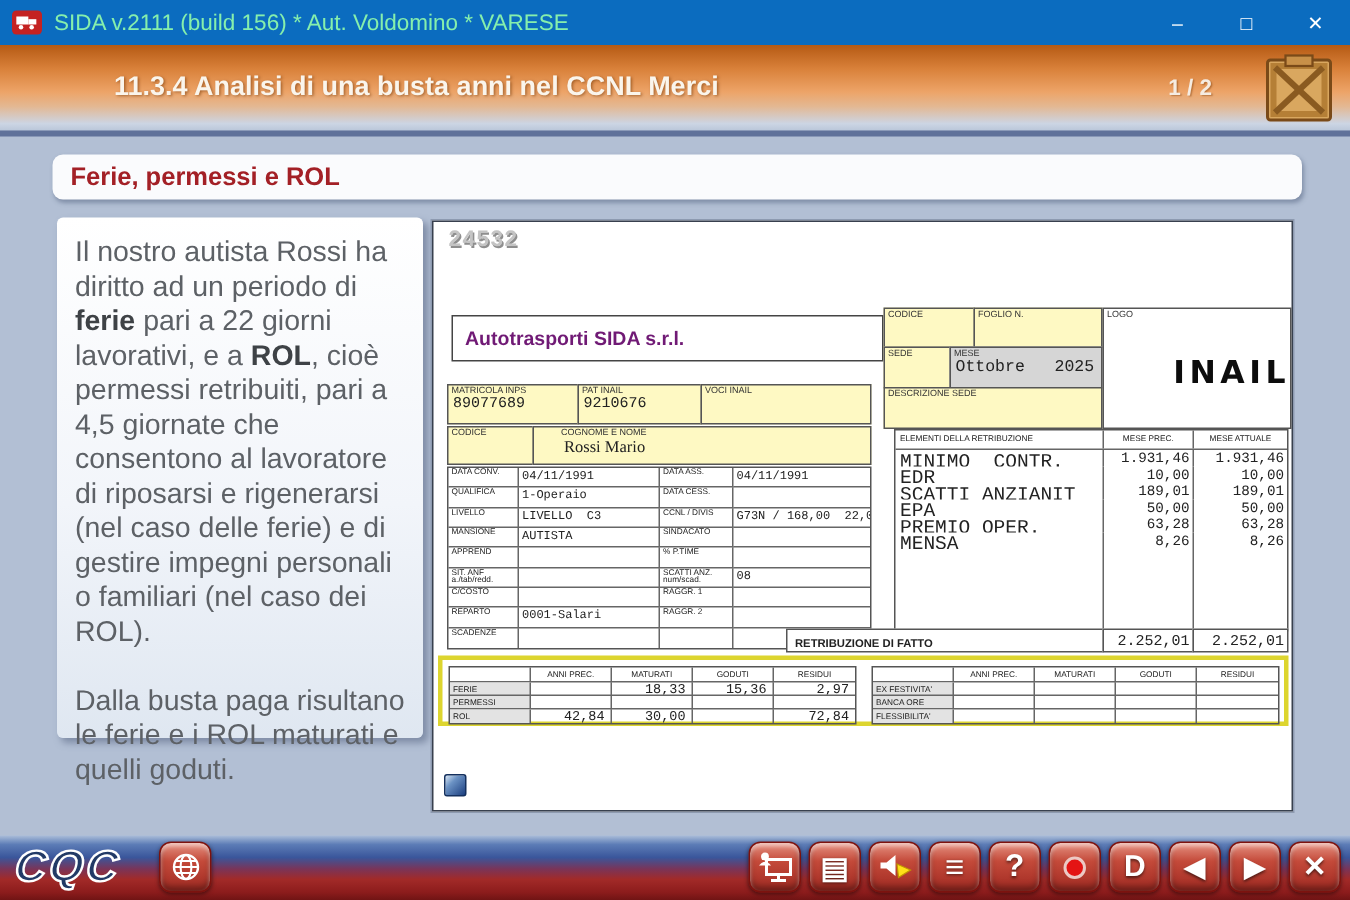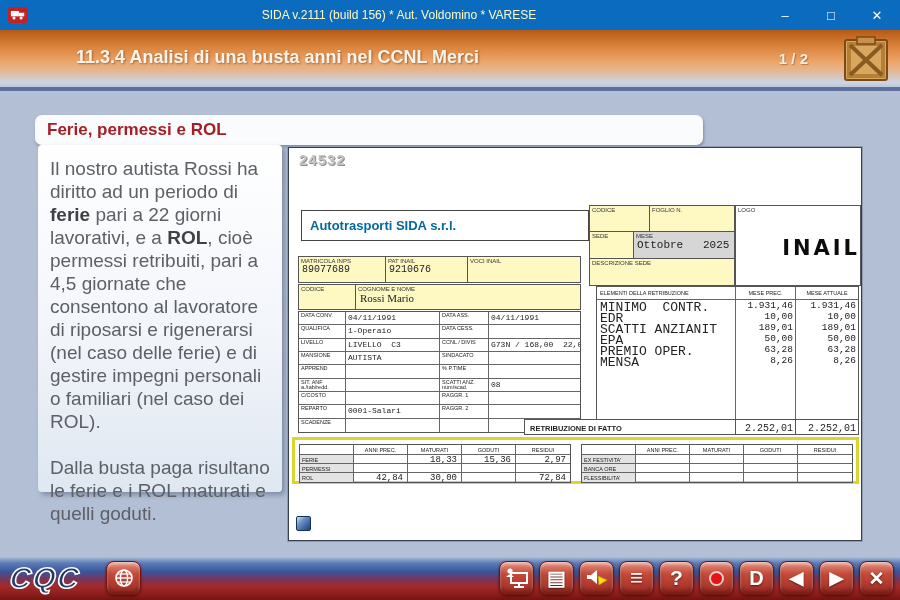--- a/index.html
+++ b/index.html
@@ -1,56 +1,56 @@
 <!DOCTYPE html>
 <html><head>
 <meta charset="utf-8">
 <style>
   * { margin:0; padding:0; box-sizing:border-box; }
   html,body { width:900px; height:600px; overflow:hidden; font-family:"Liberation Sans",sans-serif; background:#b2bfd4; }
 
   
   .titlebar { position:absolute; left:0; top:0; width:900px; height:30px; background:#0b6cbf; display:flex; align-items:center; }
   .titlebar .appicon { width:20px; height:16px; margin-left:8px; background:#c42222; border-radius:3px; display:flex; align-items:center; justify-content:center; }
-  .titlebar .title { color:#fef9c3; font-size:12px; margin-left:8px; flex:1; white-space:nowrap;text-align:center; }
+  .titlebar .title { color:#86efac; font-size:15px; margin-left:8px; flex:1; white-space:nowrap; }
   .wctrl { width:46px; height:30px; display:flex; align-items:center; justify-content:center; color:#fff; font-size:13px; cursor:default; }
 
   
   .header { position:absolute; left:0; top:30px; width:900px; height:61px;
     background:linear-gradient(180deg,#b55a14 0%,#d9813a 28%,#eda468 55%,#e3b893 72%,#ccd5e4 92%,#bac7da 100%);
     border-bottom:4px solid #5f719a; }
   .badge11 { position:absolute; left:8px; top:2px; width:54px; height:54px; border-radius:11px;
     background:linear-gradient(150deg,#7cc4f4 0%,#2e8de0 35%,#0f5cbe 65%,#0a3f96 100%);
     border:2px solid #0c3c80; box-shadow:2px 3px 4px rgba(60,30,0,.45), inset 0 8px 10px rgba(255,255,255,.45);
     display:flex; align-items:center; justify-content:center; color:#fff; font-size:31px; font-weight:bold; text-shadow:1px 2px 2px rgba(0,20,60,.6); }
   .header-title { position:absolute; left:76px; top:17px; color:#faf5ec; font-size:18px; font-weight:bold; text-shadow:1px 1px 2px rgba(110,50,0,.55); }
   .page-indicator { position:absolute; right:92px; top:20px; color:#f5ece2; font-size:15px; font-weight:bold; text-shadow:1px 1px 1px rgba(110,50,0,.4); }
   .crate { position:absolute; right:12px; top:6px; }
 
   
   .main { position:absolute; left:0; top:95px; width:900px; height:462px; background:#b2bfd4; }
-  .section-bar { position:absolute; left:35px; top:20px; width:668px; height:30px; background:#fafbfd; border-radius:7px;
+  .section-bar { position:absolute; left:35px; top:8px; width:833px; height:30px; background:#fafbfd; border-radius:7px;
     box-shadow:1px 2px 3px rgba(80,95,125,.5); display:flex; align-items:center; padding-left:12px; }
   .section-bar span { color:#a32026; font-size:17px; font-weight:bold; }
   .text-panel { position:absolute; left:38px; top:50px; width:244px; height:347px;
     background:linear-gradient(180deg,#ffffff 0%,#f2f5fa 55%,#dfe7f1 100%);
     border-radius:4px; box-shadow:3px 3px 5px rgba(85,100,130,.55); padding:12px 10px 0 12px; }
   .text-panel p { color:#5d6166; font-size:19px; line-height:23px; }
   .text-panel p + p { margin-top:23px; }
   .text-panel b { color:#3e4246; }
 
   
   .payslip { position:absolute; left:288px; top:52px; width:574px; height:394px; background:#fff;
     border:1px solid #38404e; box-shadow:0 0 0 1px #8d9ab0; font-family:"Liberation Sans",sans-serif; color:#222; }
   .payslip .abs { position:absolute; }
   .doc-number { left:10px; top:3px; font-size:15px; font-weight:bold; color:#c4c4c4; text-shadow:1px 1px 0 #8e8e8e; letter-spacing:1px; }
   .cell { border:1px solid #555; background:#fef9c3; }
   .ps-label { font-size:6px; color:#333; line-height:1.05; display:block; padding:1px 0 0 2px; }
   .mono { font-family:"Liberation Mono","DejaVu Sans Mono",monospace; white-space:pre; }
-  .company-box { left:12px; top:62px; width:288px; height:31px; border:1px solid #444; padding:7px 0 0 8px; font-size:13px; font-weight:bold; color:#0369a1; }
+  .company-box { left:12px; top:62px; width:288px; height:31px; border:1px solid #444; padding:7px 0 0 8px; font-size:13px; font-weight:bold; color:#701a75; }
   .inail { left:446px; top:57px; width:126px; height:81px; border:1px solid #555; }
   .inail .brand { position:absolute; left:0; right:0; top:30px; text-align:right; font-size:21px; font-weight:bold; letter-spacing:3px; color:#0c0c0c; font-family:"DejaVu Sans",sans-serif; }
   .mese-cell { background:#d6d6d6; }
   .cell .val { font-size:10px; padding-left:3px; }
   .val-big { font-size:11px; padding-left:3px; }
   .name-serif { font-family:"Liberation Serif",serif; font-size:11px; padding-left:4px; }
 
   .details { left:9px; top:163px; width:283px; height:122px; border:1px solid #555; display:flex; flex-direction:column; }
   .drow { flex:1; display:grid; grid-template-columns:47px 94px 49px 91px; }
   .drow > div { border-right:1px solid #666; border-bottom:1px solid #666; overflow:hidden; }
@@ -176,21 +176,21 @@
     <div class="abs cell" style="left:96px;top:108px;width:83px;height:27px;">
       <span class="ps-label">PAT INAIL</span>
       <div class="val mono">9210676</div>
     </div>
     <div class="abs cell" style="left:178px;top:108px;width:114px;height:27px;">
       <span class="ps-label">VOCI INAIL</span>
     </div>
     <div class="abs cell" style="left:9px;top:136px;width:58px;height:26px;">
       <span class="ps-label">CODICE</span>
     </div>
-    <div class="abs cell" style="left:66px;top:136px;width:226px;height:26px;">
+    <div class="abs cell" style="left:66px;top:136px;width:226px;height:26px;padding-left:16px;">
       <span class="ps-label">COGNOME E NOME</span>
       <div class="name-serif">Rossi Mario</div>
     </div>
 
     <div class="abs details">
 
 
         <div class="drow">
           <div class="dlabel">DATA CONV.</div>
           <div class="dval">04/11/1991</div>

